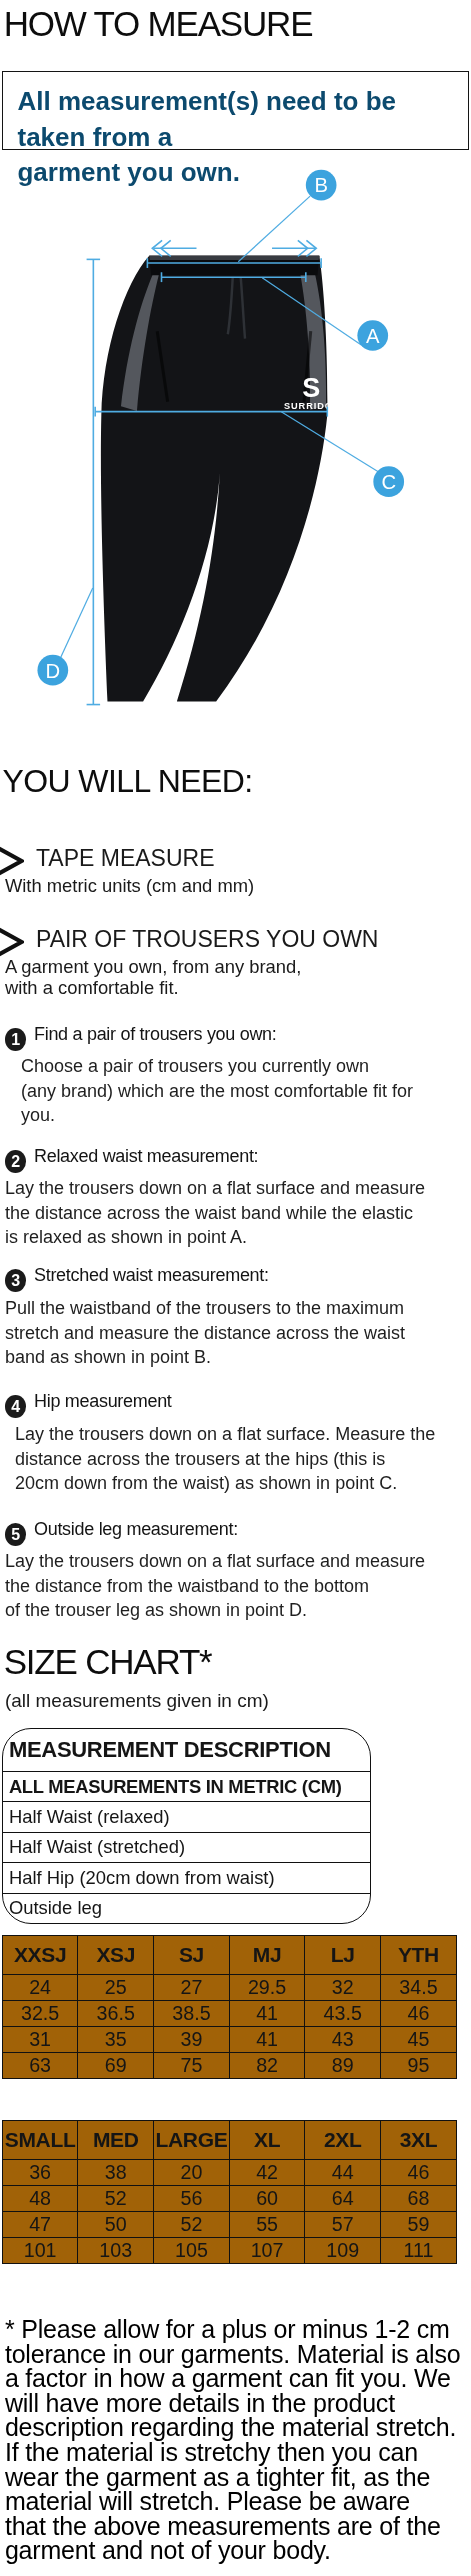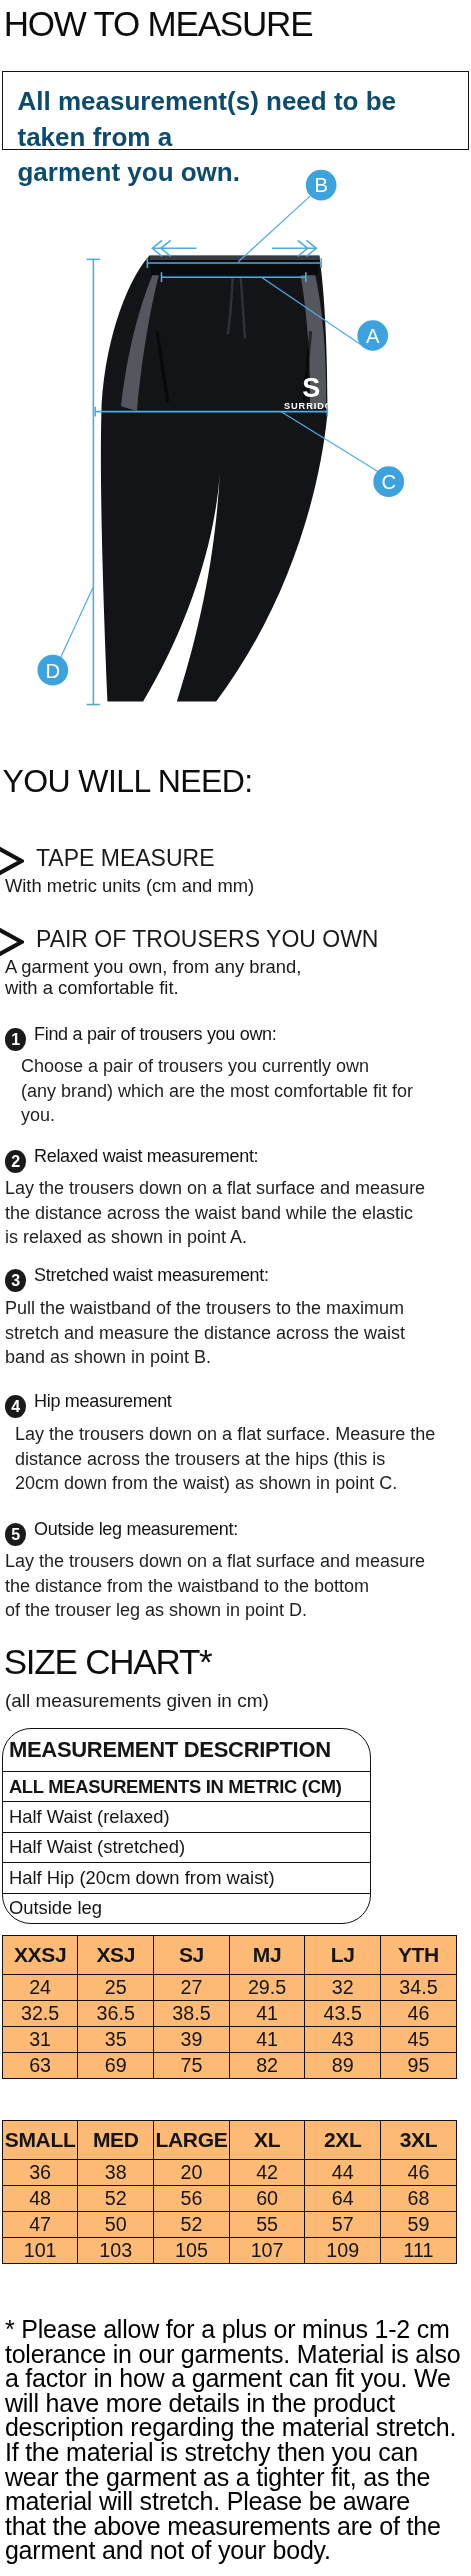--- a/index.html
+++ b/index.html
@@ -15,21 +15,21 @@
   .need-desc{font-size:18.4px;line-height:21px;color:#1a1a1a;white-space:pre-line;}
   .badge{width:21.5px;height:23px;border-radius:50%;background:#1b1b1b;color:#fff;
          display:flex;align-items:center;justify-content:center;font-size:16px;font-weight:bold;}
   .step-h{font-size:18px;letter-spacing:-0.3px;color:#141414;white-space:nowrap;}
   .step-b{font-size:18px;line-height:24.6px;color:#1f1f1f;white-space:pre-line;}
   .subtitle{font-size:19px;color:#1a1a1a;}
   .mdt{box-sizing:border-box;width:369px;border:1.8px solid #111;background:#fff;}
   .mdt-row{border-top:1.2px solid #111;padding:3.7px 6.1px;font-size:18.4px;color:#151515;}
   .mdt-row.first{border-top:none;padding:8px 6.1px;font-size:22px;font-weight:bold;letter-spacing:-0.3px;}
   .mdt-row.metric{font-weight:bold;letter-spacing:-0.3px;}
-  table.sizes{border-collapse:collapse;width:455px;table-layout:fixed;background:#fdba74;}
+  table.sizes{border-collapse:collapse;width:455px;table-layout:fixed;background:#a16207;}
   table.sizes th,table.sizes td{border:1.5px solid #111;text-align:center;vertical-align:middle;}
   table.sizes th{font-size:21px;font-weight:bold;height:36px;letter-spacing:-0.3px;}
   table.sizes td{font-size:19.7px;font-weight:400;height:23px;}
   .footnote{font-size:25px;line-height:24.6px;color:#000000;white-space:pre-line;letter-spacing:-0.2px;}
   .tri-icon{display:block;}
   svg text{font-family:"Liberation Sans", sans-serif;}
 </style>
 </head>
 <body>
 

